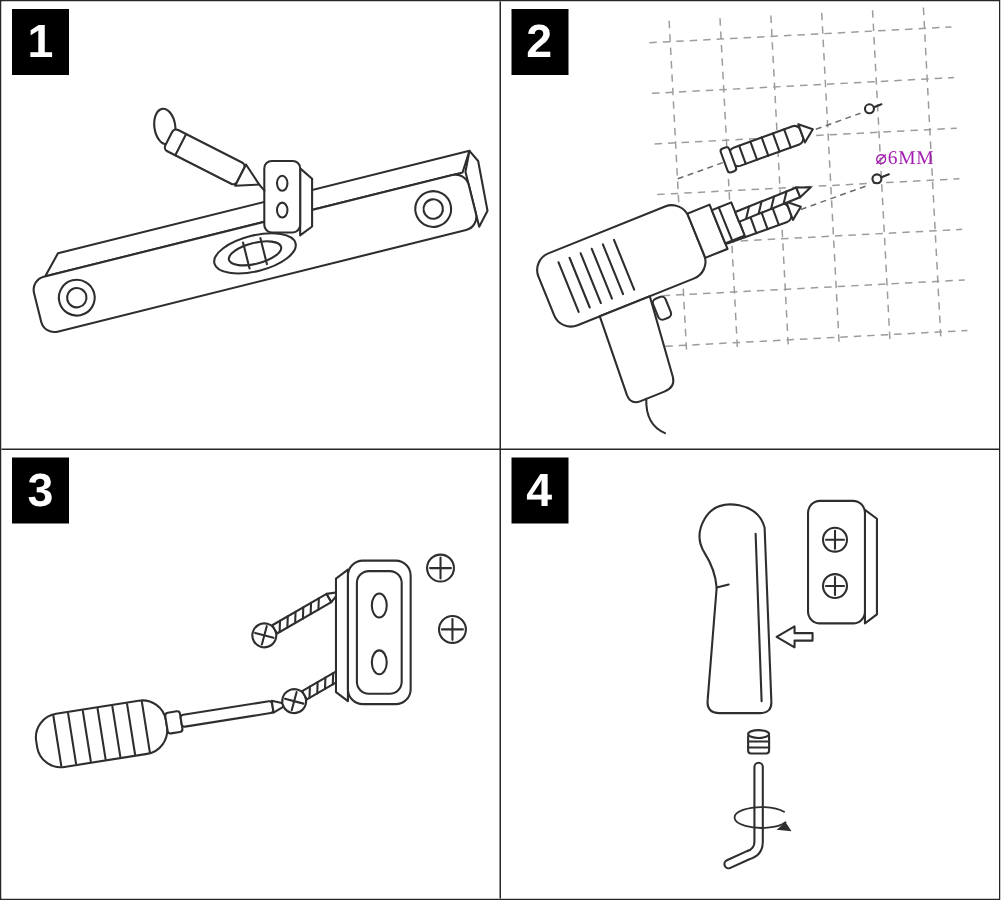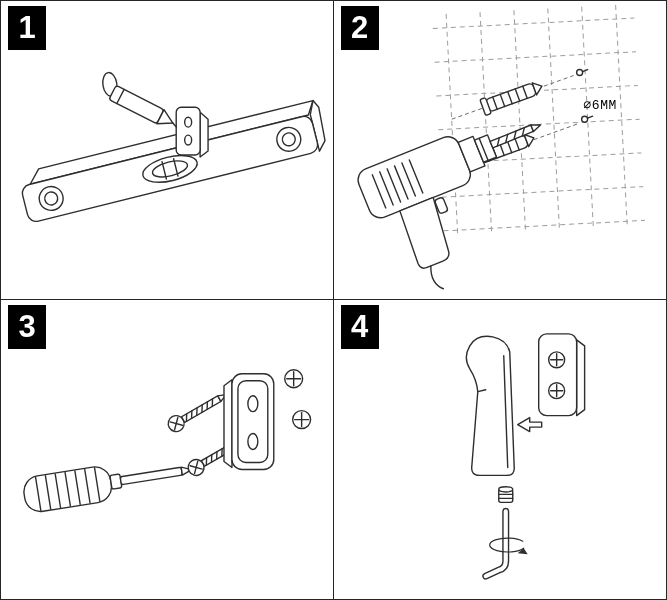--- a/index.html
+++ b/index.html
@@ -22,23 +22,23 @@
     position: absolute; top: 5px; left: 7px;
     width: 38px; height: 44px;
     background: #000000; color: #ffffff;
     display: flex; align-items: center; justify-content: center;
     font-size: 31px; font-weight: 700;
     z-index: 2; user-select: none;
   }
   .dim-label {
     position: absolute;
     left: 250px; top: 96px;
-    font-size: 13px; color: #000000;
+    font-size: 13px; color: #a21caf;
     letter-spacing: 0.5px; z-index: 2;
-    font-family: Liberation Mono, monospace;
+    font-family: Liberation Serif, serif;
   }
 </style>
 </head>
 <body>
 
 <div class="sheet">
 
   <div class="panel b-r b-b">
     <div class="badge">
       <span>1</span>

